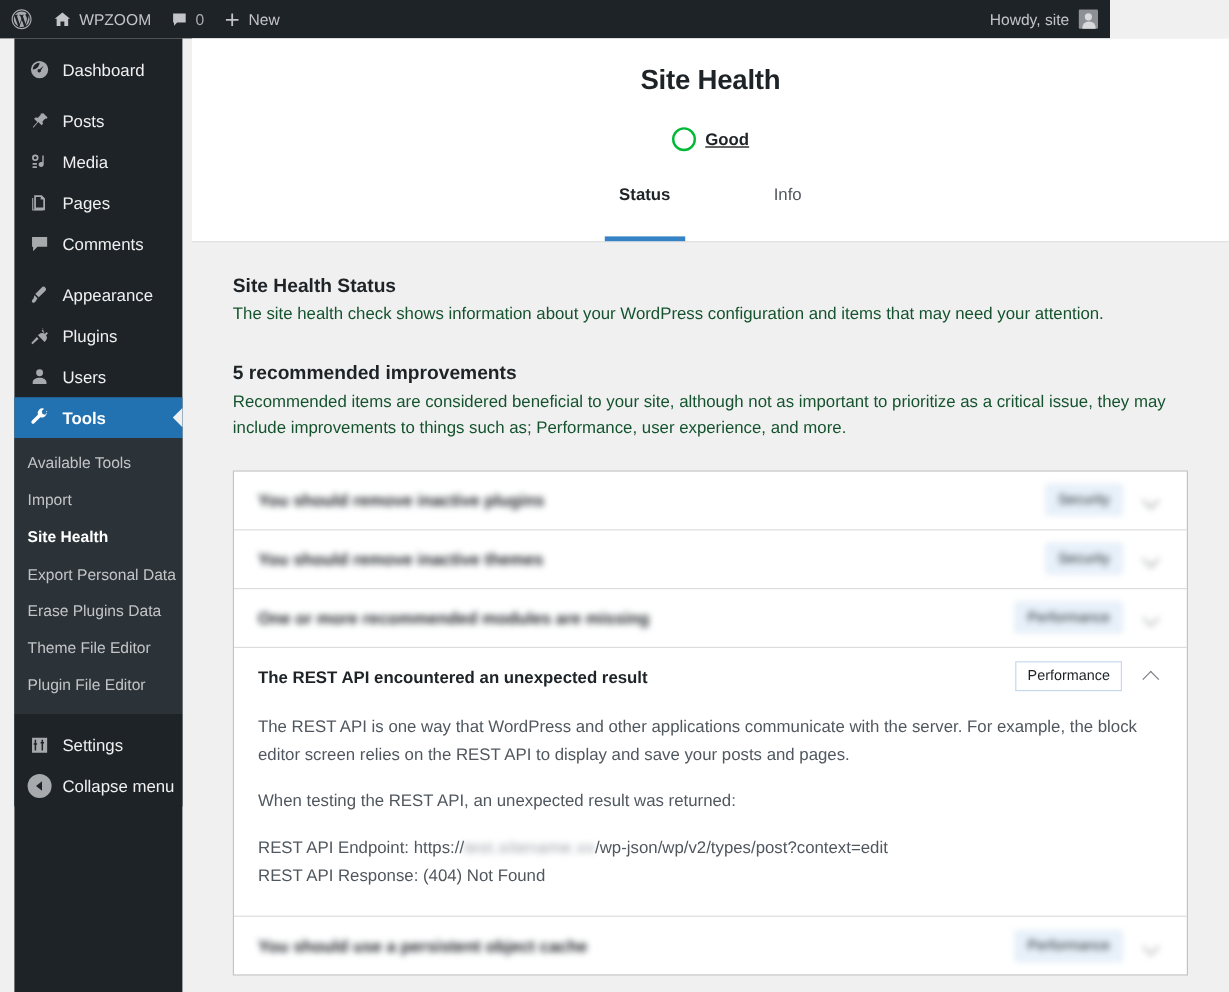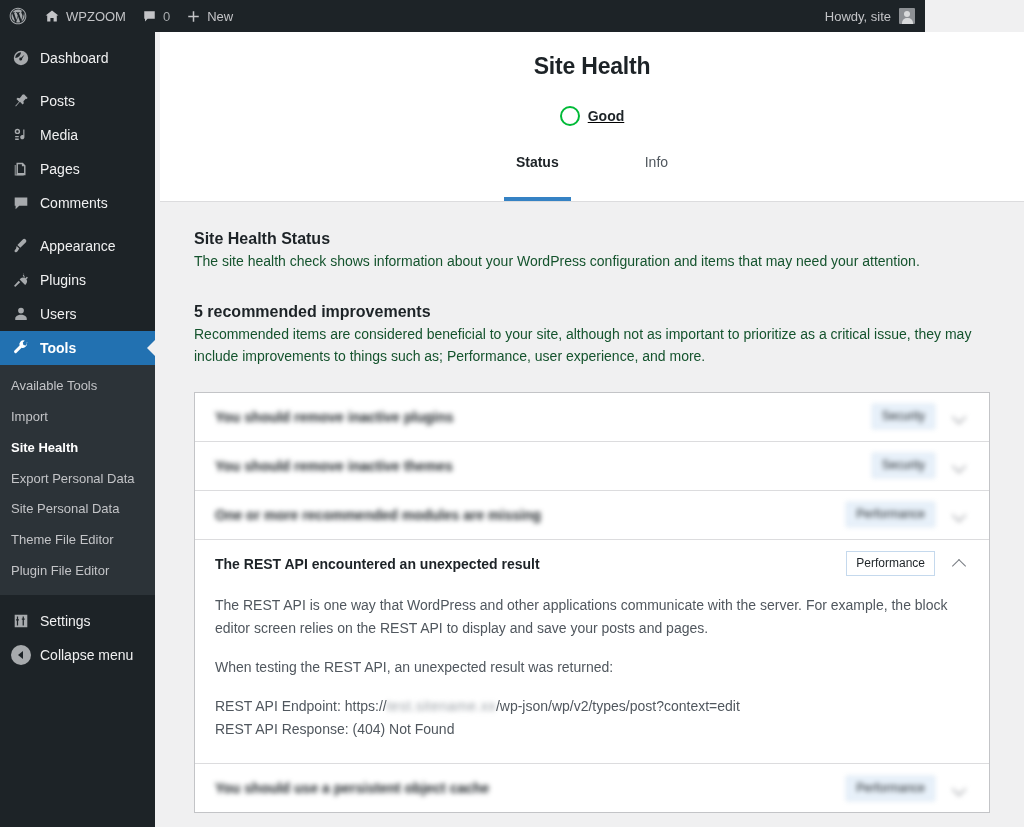--- a/index.html
+++ b/index.html
@@ -34,21 +34,21 @@
   }
   .ab-avatar::after {
     content: ""; position: absolute; left: 2.5px; top: 9.5px;
     width: 11px; height: 8px; border-radius: 5px 5px 0 0; background: #d9dadb;
   }
   .wp-logo { width: 20px; height: 20px; display: block; }
   .ab-count { color: #a7aaad; font-size: 13px; }
 
   
   #sidebar {
-    position: absolute; top: 32px; left: 0; width: 155px; height: 795px;
+    position: absolute; top: 32px; left: 12px; width: 140px; height: 795px;
     background: #1d2327; color: #f0f0f1;
   }
   .menu-sep { height: 9px; }
   .menu-item {
     display: flex; align-items: center; gap: 9px;
     height: 34px; padding-left: 11px;
     font-size: 14px; color: #f0f0f1; line-height: 1;
     position: relative;
   }
   .menu-item .mi-label { font-size: 14px; }
@@ -295,21 +295,21 @@
         </svg>
     </span>
     <span class="mi-label">Tools</span>
   </div>
 
   <div class="submenu">
     <div class="submenu-item">Available Tools</div>
     <div class="submenu-item">Import</div>
     <div class="submenu-item current">Site Health</div>
     <div class="submenu-item">Export Personal Data</div>
-    <div class="submenu-item">Site Personal Data</div>
+    <div class="submenu-item">Erase Plugins Data</div>
     <div class="submenu-item">Theme File Editor</div>
     <div class="submenu-item">Plugin File Editor</div>
   </div>
 
   <div class="menu-bottom">
     <div class="menu-sep"></div>
     <div class="menu-item">
       <span class="mi-icon">
         <svg width="18" height="18" viewBox="0 0 20 20">
             <path d="M3 3h14v14H3V3zm2.4 2v3.1h-.9v1.4h.9V15h1.4V9.5h.9V8.1h-.9V5H5.4zm6.4 0v2.1h-.9v1.4h.9V15h1.4V8.5h.9V7.1h-.9V5h-1.4z"></path>

